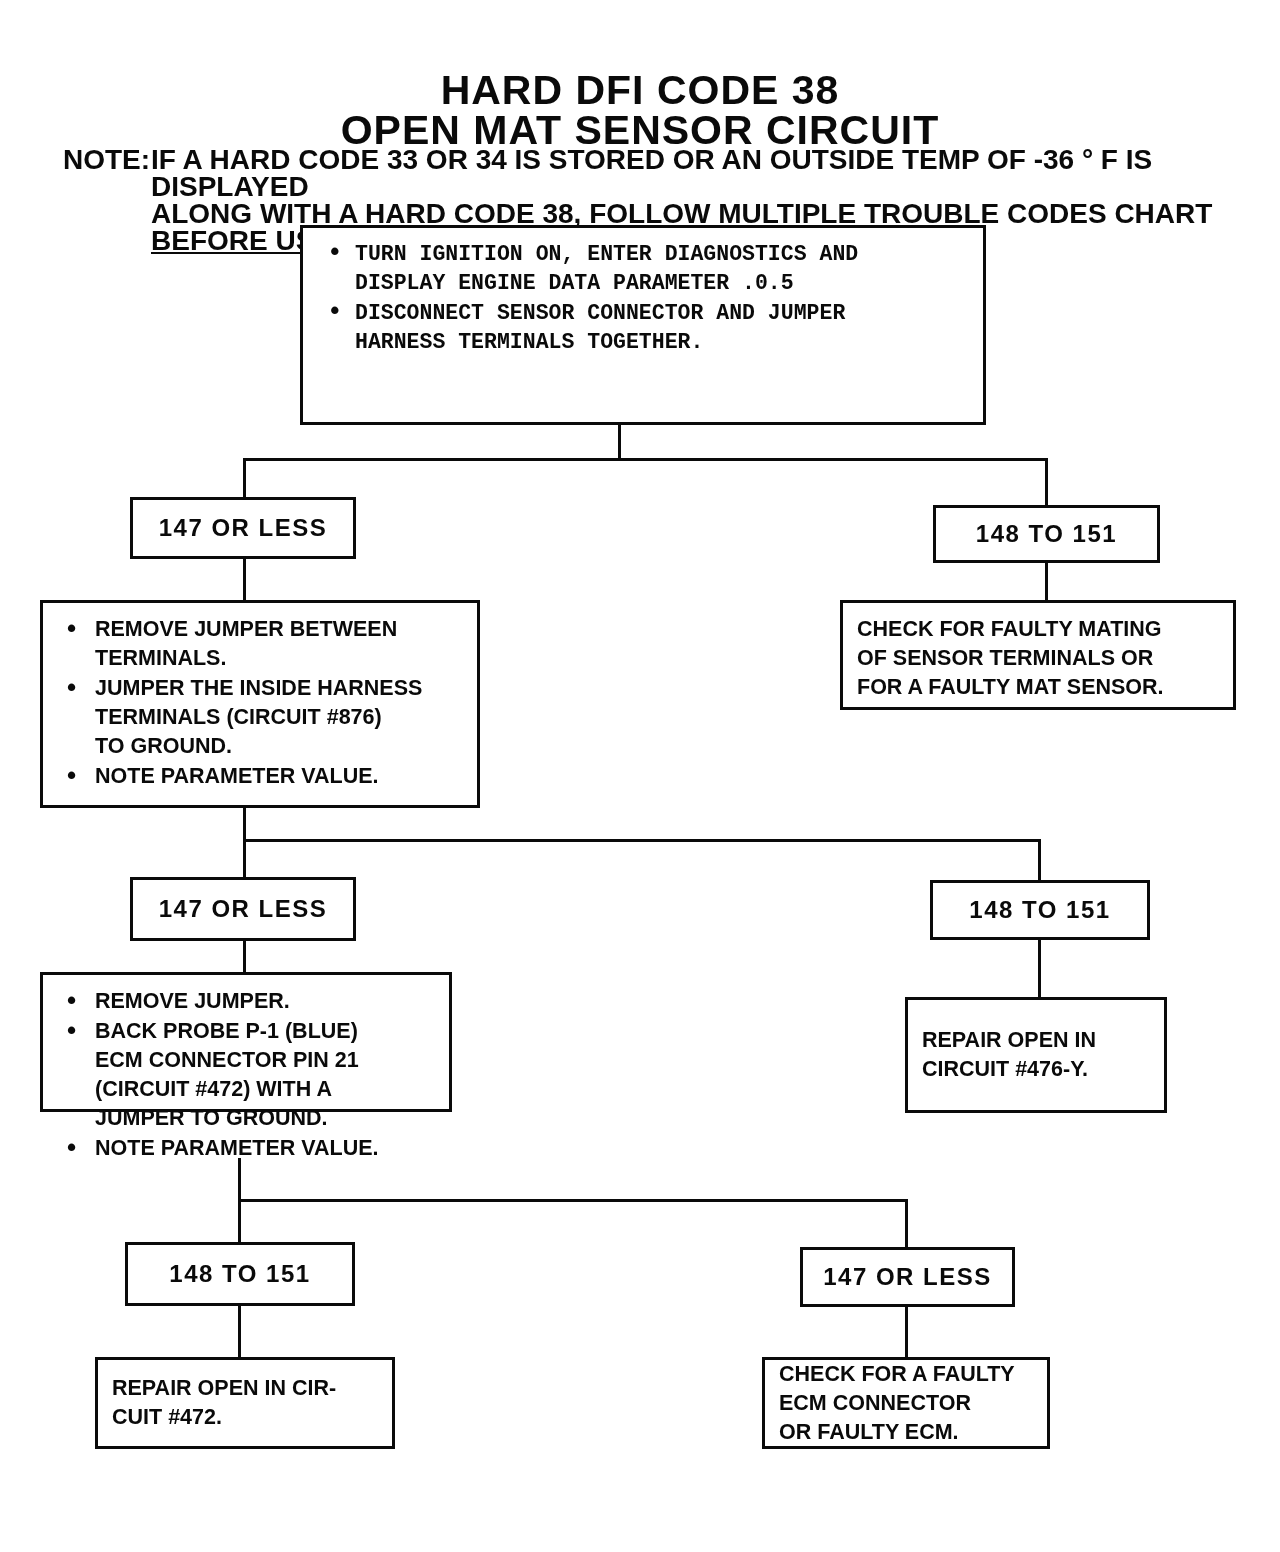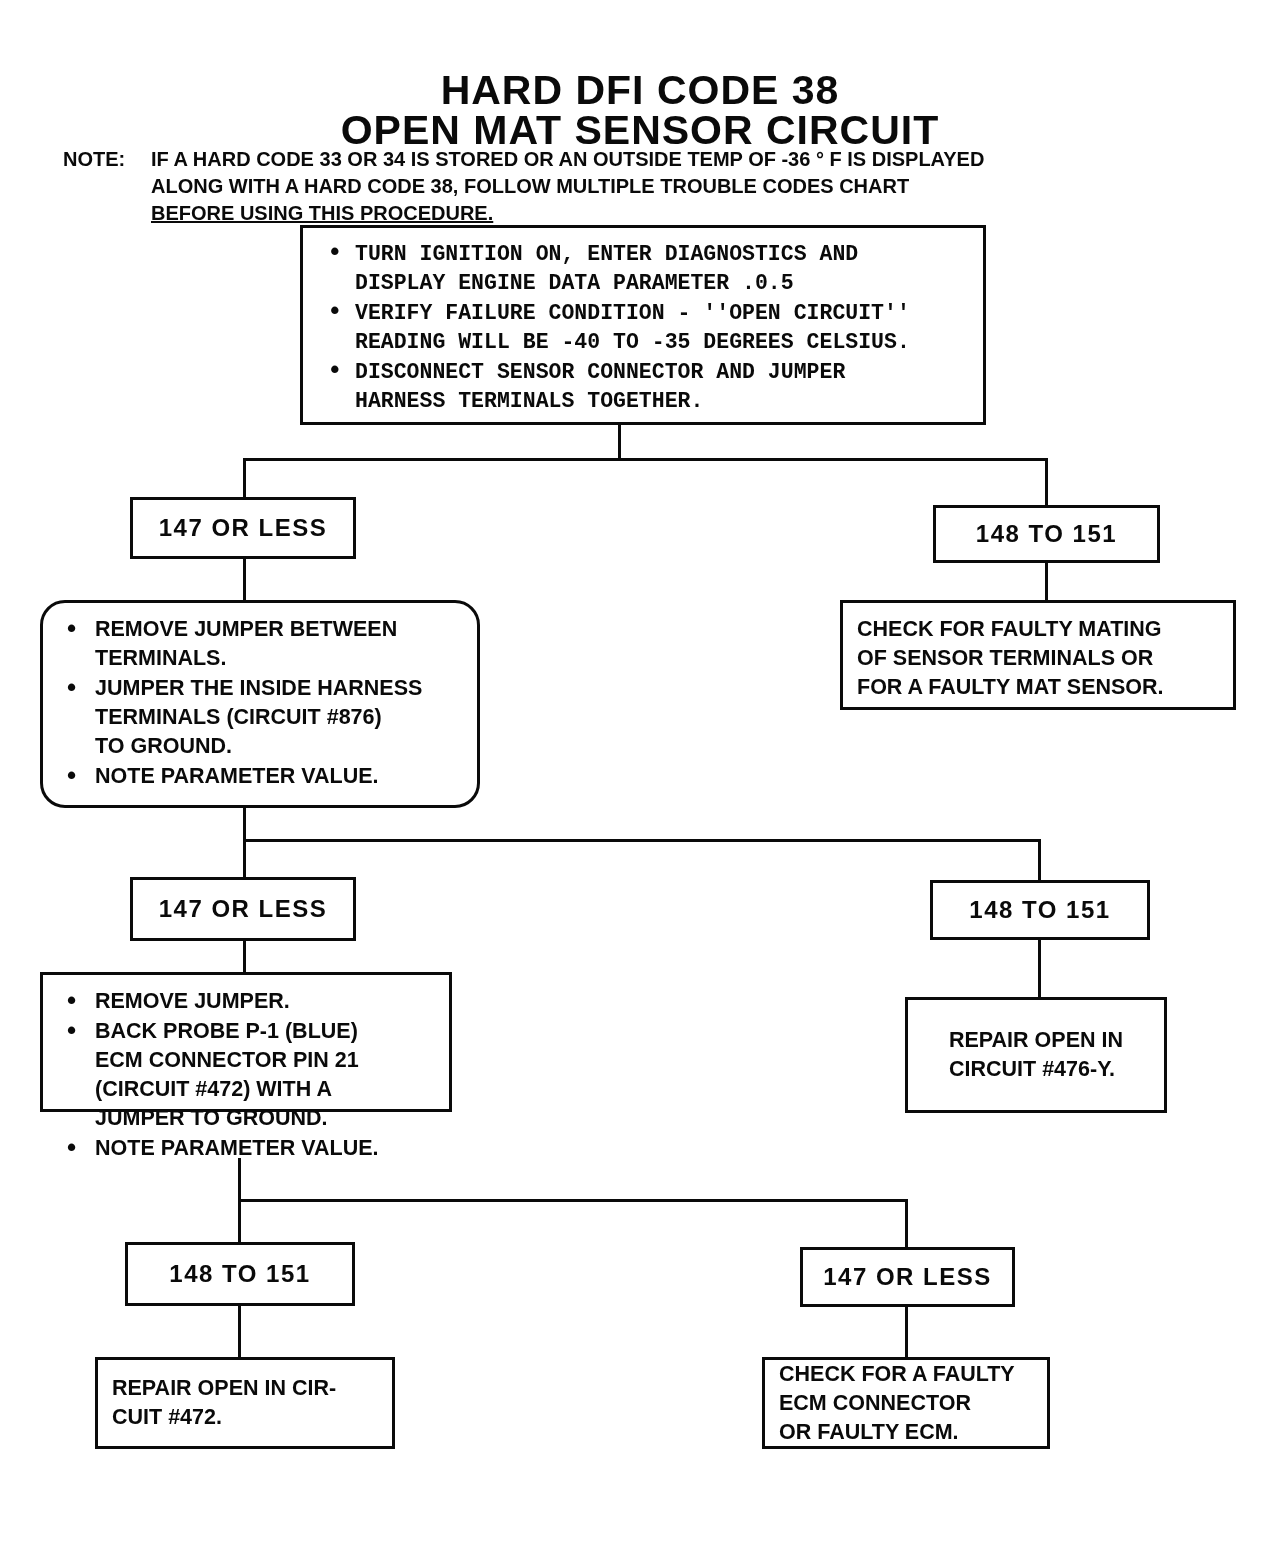--- a/index.html
+++ b/index.html
@@ -22,21 +22,21 @@
     line-height: 41px;
     letter-spacing: 1px;
   }
   #title-line1 { top: 70px; }
   #title-line2 { top: 110px; }
   .note {
     position: absolute;
     left: 63px;
     top: 146px;
     width: 1160px;
-    font-size: 20px;
+    font-size: 28px;
     line-height: 27px;
   }
   .note-label {
     position: absolute;
     left: 0; top: 0;
   }
   .note-text {
     margin-left: 88px;
     white-space: pre-line;
   }
@@ -100,22 +100,20 @@
     <div class="note-text"><span>IF A HARD CODE 33 OR 34 IS STORED OR AN OUTSIDE TEMP OF -36 ° F IS DISPLAYED
 ALONG WITH A HARD CODE 38, FOLLOW </span><span class="note-bold">MULTIPLE TROUBLE CODES CHART</span>
       <div class="note-underline">BEFORE USING THIS PROCEDURE.</div>
     </div>
   </div>
 
   <div class="box action-box" style="left:300px; top:225px; width:686px; height:200px;font-family:Liberation Mono, monospace;">
     <ul class="bullets">
       <li>TURN IGNITION ON, ENTER DIAGNOSTICS AND
 DISPLAY ENGINE DATA PARAMETER .0.5</li>
-      <li>VERIFY FAILURE CONDITION - ''OPEN CIRCUIT''
-READING WILL BE -40 TO -35 DEGREES CELSIUS.</li>
       <li>DISCONNECT SENSOR CONNECTOR AND JUMPER
 HARNESS TERMINALS TOGETHER.</li>
     </ul>
   </div>
 
   <div class="line" style="left:618px; top:423px; width:3px; height:38px;"></div>
   <div class="line" style="left:243px; top:458px; width:805px; height:3px;"></div>
   <div class="line" style="left:243px; top:458px; width:3px; height:41px;"></div>
   <div class="line" style="left:1045px; top:458px; width:3px; height:49px;"></div>
 
@@ -124,21 +122,21 @@
 
   <div class="line" style="left:243px; top:557px; width:3px; height:45px;"></div>
   <div class="line" style="left:1045px; top:561px; width:3px; height:41px;"></div>
 
   <div class="box action-box" style="left:840px; top:600px; width:396px; height:110px;">
     <div class="action-text">CHECK FOR FAULTY MATING
 OF SENSOR TERMINALS OR
 FOR A FAULTY MAT SENSOR.</div>
   </div>
 
-  <div class="box action-box" style="left:40px; top:600px; width:440px; height:208px;border-radius:25px;">
+  <div class="box action-box" style="left:40px; top:600px; width:440px; height:208px;">
     <ul class="bullets">
       <li>REMOVE JUMPER BETWEEN
 TERMINALS.</li>
       <li>JUMPER THE INSIDE HARNESS
 TERMINALS (CIRCUIT #876)
 TO GROUND.</li>
       <li>NOTE PARAMETER VALUE.</li>
     </ul>
   </div>
 
@@ -146,21 +144,21 @@
   <div class="line" style="left:243px; top:839px; width:798px; height:3px;"></div>
   <div class="line" style="left:243px; top:839px; width:3px; height:40px;"></div>
   <div class="line" style="left:1038px; top:839px; width:3px; height:43px;"></div>
 
   <div class="box label-box" style="left:130px; top:877px; width:226px; height:64px;">147 OR LESS</div>
   <div class="box label-box" style="left:930px; top:880px; width:220px; height:60px;">148 TO 151</div>
 
   <div class="line" style="left:243px; top:939px; width:3px; height:35px;"></div>
   <div class="line" style="left:1038px; top:938px; width:3px; height:61px;"></div>
 
-  <div class="box action-box" style="left:905px; top:997px; width:262px; height:116px; display:flex; align-items:center;justify-content:center;">
+  <div class="box action-box" style="left:905px; top:997px; width:262px; height:116px; display:flex; align-items:center;">
     <div class="action-text">REPAIR OPEN IN
 CIRCUIT #476-Y.</div>
   </div>
 
   <div class="box action-box" style="left:40px; top:972px; width:412px; height:140px;">
     <ul class="bullets">
       <li>REMOVE JUMPER.</li>
       <li>BACK PROBE P-1 (BLUE)
 ECM CONNECTOR PIN 21
 (CIRCUIT #472) WITH A

